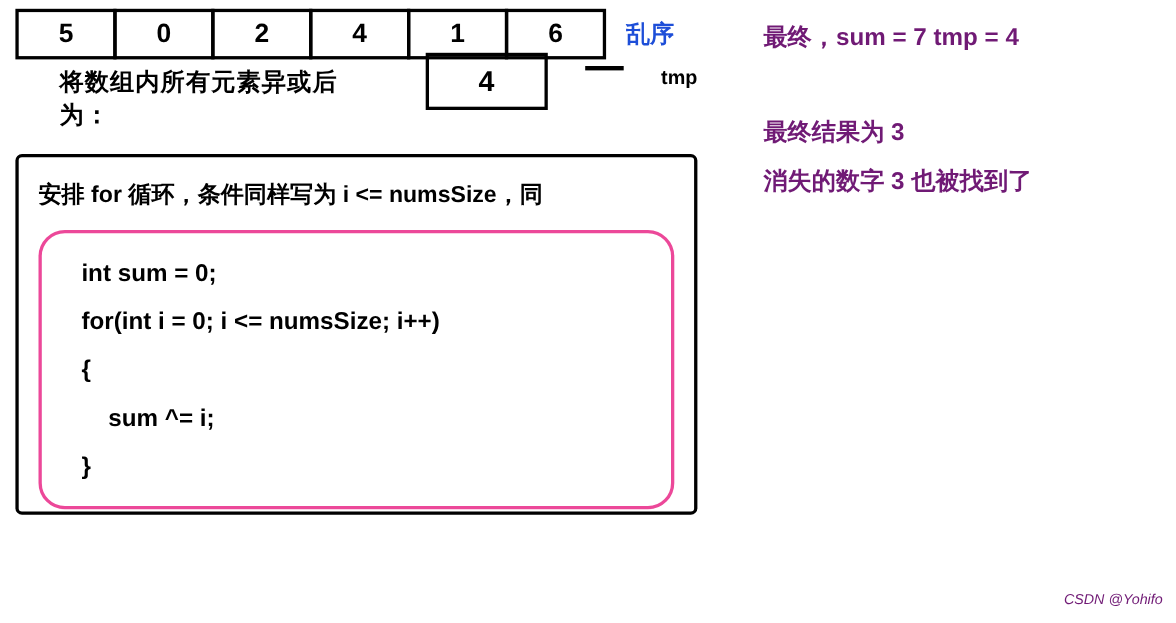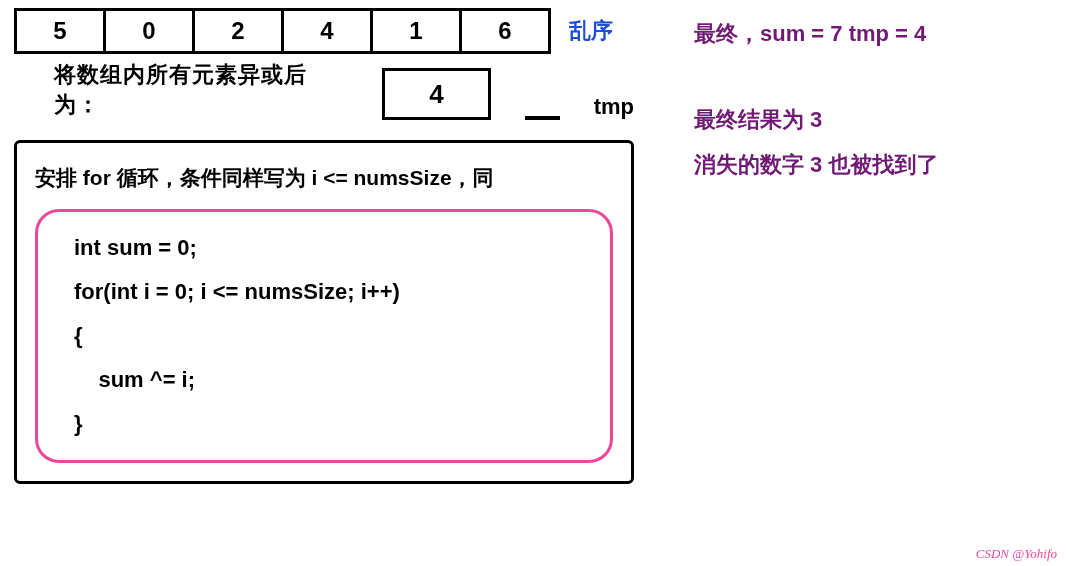--- a/index.html
+++ b/index.html
@@ -24,53 +24,53 @@
     margin-left: -3px;
     display: flex; align-items: center; justify-content: center;
     font-size: 24px; font-weight: 700;
   }
   .cell:first-child { margin-left: 0; }
   .luan {
     color: #1d4ed8; font-weight: 700; font-size: 22px; margin-left: 18px; font-family: Liberation Mono, monospace;
   }
 
   .xor-row {
-    display: flex; align-items: flex-end; margin: 4px 0 20px 40px; gap: 24px;
+    display: flex; align-items: flex-start; margin: 4px 0 20px 40px; gap: 24px;
   }
   .xor-label { font-size: 22px; font-weight: 700; margin-right: 10px; letter-spacing: 1px;}
   .xor-cell {
     width: 112px; height: 52px; border: 3px solid #000;
     display: flex; align-items: center; justify-content: center;
     font-size: 26px; font-weight: 700;
     margin-left: 4px; margin-top: -12px;
   }
   .tmp-line {
     width: 36px; height: 4px; background: #000; display: inline-block;
     margin: 0 10px;
   }
-  .tmp-label { font-size: 22px; font-weight: 700; }
+  .tmp-label { font-size: 18px; font-weight: 700; }
 
   .outer-box {
     border: 3px solid #000; border-radius: 6px;
-    padding: 14px 18px 18px 18px;
+    padding: 14px 18px 2px 18px;
   }
   .instr { font-size: 21px; font-weight: 700; line-height: 2.0; }
   .inner-box {
     border: 3px solid #ec4899; border-radius: 24px;
     margin-top: 10px; padding: 14px 26px 14px 36px;
   }
   .code { font-size: 22px; font-weight: 700; line-height: 2.0; white-space: pre; }
 
   .rline { color: #701a75; font-weight: 700; font-size: 22px; line-height: 1.8; margin-bottom: 6px;}
   .gap { height: 40px; }
 
   .watermark {
-    position: absolute; right: 12px; bottom: 4px;
-    color: #ec4899; font-size: 13px; font-style: italic;
-    font-family: Liberation Serif, serif;
+    position: absolute; right: 12px; bottom: 14px;
+    color: #701a75; font-size: 13px; font-style: italic;
+    font-family: Liberation Sans, sans-serif;
   }
 </style>
 </head>
 <body>
 
 <div class="wrap">
   <div class="left">
 
     <div class="array-row">
       <div class="cell">5</div>

